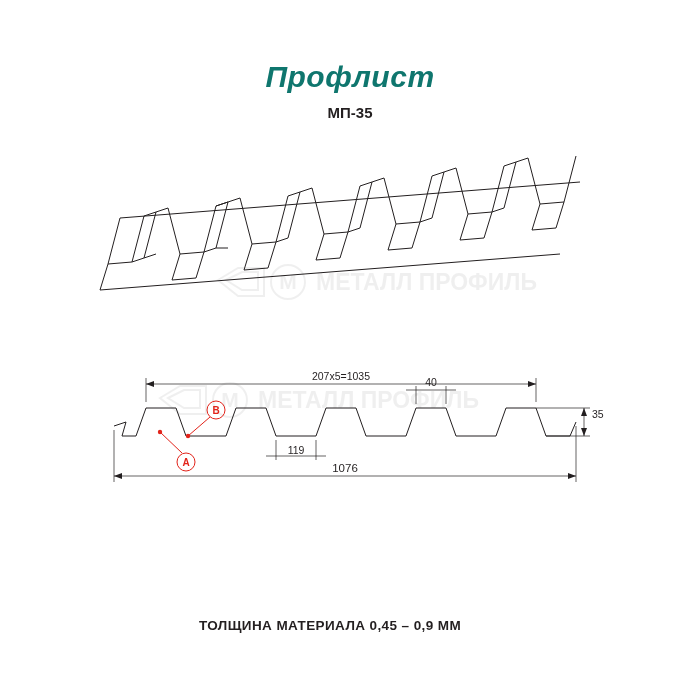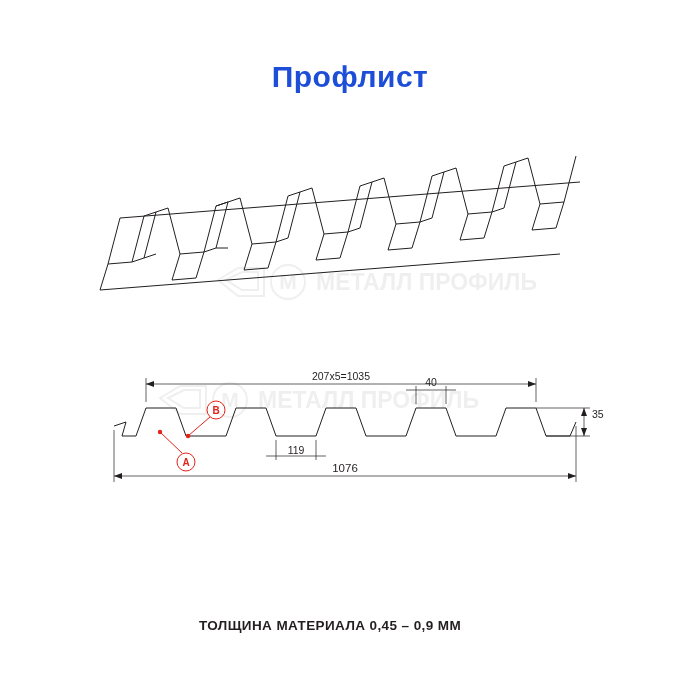--- a/index.html
+++ b/index.html
@@ -23,21 +23,22 @@
   }
   .title {
     position: absolute;
     top: 60px;
     left: 0;
     width: 700px;
     text-align: center;
     font-size: 30px;
     font-weight: bold;
     letter-spacing: 0.5px;
-    color: #1d4ed8;
+    color: #0f766e;
+    font-style: italic;
   }
   .subtitle {
     position: absolute;
     top: 104px;
     left: 0;
     width: 700px;
     text-align: center;
     font-size: 15px;
     font-weight: bold;
     color: #231f20;
@@ -94,20 +95,21 @@
     font-size: 11.5px;
     fill: #231f20;
   }
 </style>
 </head>
 <body>
 
 <div class="page">
 
   <div class="title">Профлист</div>
+  <div class="subtitle">МП-35</div>
 
   <div class="wm wm1">
     <svg width="340" height="70" viewBox="0 0 340 70">
       <g opacity="0.13">
         <path d="M10 30 L30 18 L56 18 L56 46 L30 46 Z" fill="none" stroke="#8a8a8a" stroke-width="2"></path>
         <path d="M18 30 L34 22 L50 22 L50 40 L34 40 Z" fill="none" stroke="#8a8a8a" stroke-width="2"></path>
         <circle cx="80" cy="32" r="17" fill="none" stroke="#8a8a8a" stroke-width="2"></circle>
         <text x="80" y="39" text-anchor="middle" font-family="Liberation Sans, sans-serif" font-size="21" font-weight="bold" fill="#8a8a8a">М</text>
         <text x="108" y="40" font-family="Liberation Sans, sans-serif" font-size="23" font-weight="bold" fill="#8a8a8a">МЕТАЛЛ ПРОФИЛЬ</text>
       </g>

